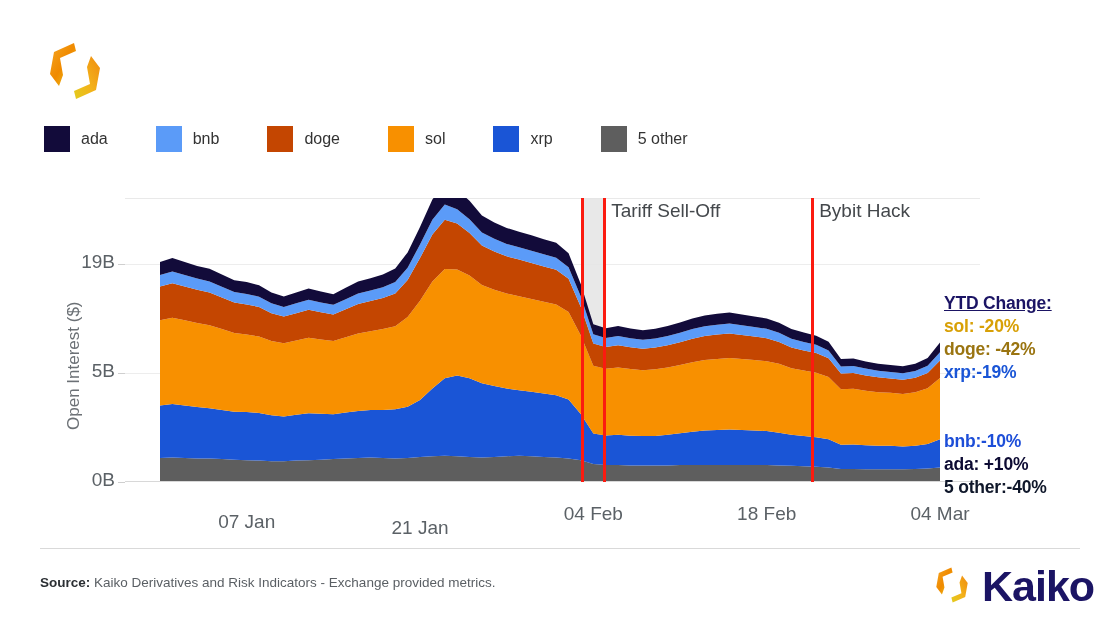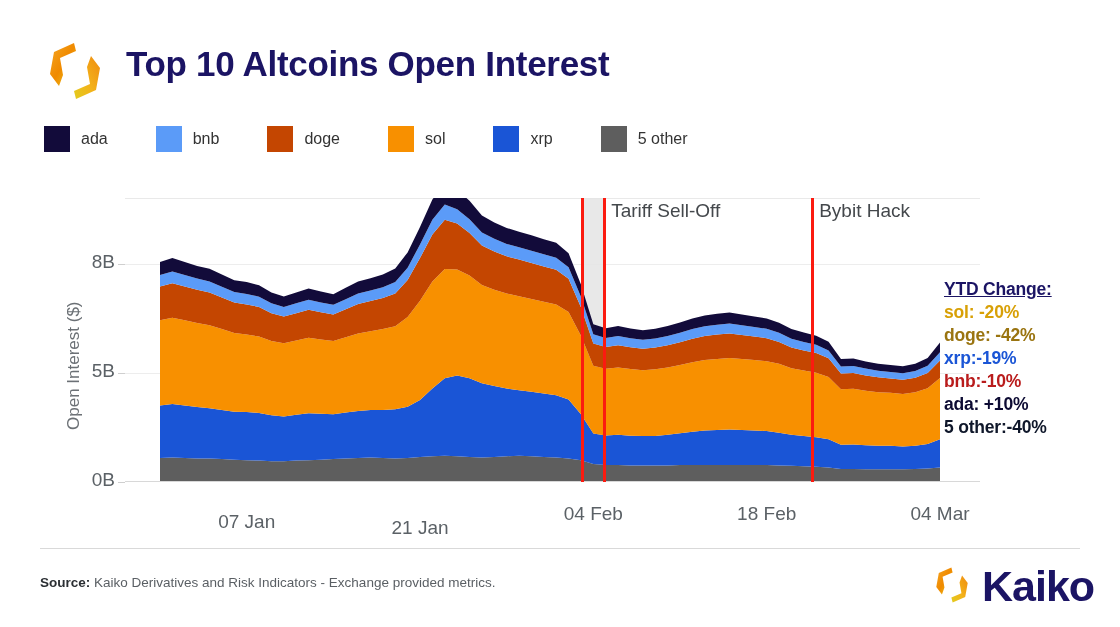--- a/index.html
+++ b/index.html
@@ -52,21 +52,21 @@
     position:absolute;font-size:19px;color:#5b6166;text-align:right;
     width:60px;white-space:nowrap;
   }
   .ytick-mark{position:absolute;width:7px;height:1px;background:#cfcfcf;}
   .xtick{
     position:absolute;font-size:19px;color:#5b6166;text-align:center;
     width:110px;white-space:nowrap;
   }
 
   
-  .ytd{position:absolute;left:944px;top:278px;width:170px;}
+  .ytd{position:absolute;left:944px;top:292px;width:170px;}
   .ytd-title{
     font-size:17.5px;font-weight:bold;color:#1b1464;
     text-decoration:underline;letter-spacing:-0.2px;white-space:nowrap;
     line-height:23px;
   }
   .ytd-row{font-size:17.5px;font-weight:bold;line-height:23px;white-space:nowrap;letter-spacing:-0.2px;}
 
   
   .footer-rule{position:absolute;left:40px;top:548px;width:1040px;height:1px;background:#d9d9d9;}
   .source{position:absolute;left:40px;top:575px;font-size:13.5px;color:#5a5f64;white-space:nowrap;}
@@ -91,21 +91,20 @@
           <linearGradient id="kg2" x1="1" y1="0" x2="0" y2="1">
             <stop offset="0%" stop-color="#ef8b10"></stop>
             <stop offset="55%" stop-color="#f3b31a"></stop>
             <stop offset="100%" stop-color="#e2cc1e"></stop>
           </linearGradient>
         </defs>
         <path d="M34 7 L14 16 L10 38 L19 50 L23 39 L20 22 L36 15 Z" fill="url(#kg1)"></path>
         <path d="M36 63 L56 54 L60 32 L51 20 L47 31 L50 48 L34 55 Z" fill="url(#kg2)"></path>
       </svg>
     </div>
-    <div class="chart-title">Top 10 Altcoins Open Interest</div>
   </div>
 
   <div class="legend" id="legend">
       <div class="legend-item">
         <span class="legend-swatch" style="background: rgb(18, 11, 58);"></span>
         <span class="legend-label">ada</span>
       </div>
       <div class="legend-item">
         <span class="legend-swatch" style="background: rgb(91, 155, 248);"></span>
         <span class="legend-label">bnb</span>
@@ -146,36 +145,36 @@
       <div class="vline" style="left: 456px; background: rgb(251, 27, 16);"></div>
       <div class="vline" style="left: 686.2px; background: rgb(251, 27, 16);"></div>
     </div>
 
   <div id="axes">
       <div class="ylabel" style="left: 64px; top: 430px;">Open Interest ($)</div>
       <div class="ytick" style="left: 55px; top: 469px;">0B</div>
       <div class="ytick-mark" style="left: 118px; top: 482px;"></div>
       <div class="ytick" style="left: 55px; top: 359.8px;">5B</div>
       <div class="ytick-mark" style="left: 118px; top: 372.8px;"></div>
-      <div class="ytick" style="left: 55px; top: 250.5px;">8B</div>
+      <div class="ytick" style="left: 55px; top: 250.5px;">19B</div>
       <div class="ytick-mark" style="left: 118px; top: 263.5px;"></div>
       <div class="xtick" style="left: 191.7px; top: 503px; margin-top: 8px;">07 Jan</div>
       <div class="xtick" style="left: 365px; top: 517px;">21 Jan</div>
       <div class="xtick" style="left: 538.3px; top: 503px;">04 Feb</div>
       <div class="xtick" style="left: 711.7px; top: 503px;">18 Feb</div>
       <div class="xtick" style="left: 885px; top: 503px;">04 Mar</div>
     </div>
 
   <div class="ytd">
     <div class="ytd-title" style="color: rgb(27, 20, 100);">YTD Change:</div>
     <div id="ytd-rows">
         <div class="ytd-row" style="color: rgb(216, 160, 6);">sol: -20%</div>
         <div class="ytd-row" style="color: rgb(154, 116, 16);">doge: -42%</div>
         <div class="ytd-row" style="color: rgb(26, 85, 214);">xrp:-19%</div>
-        <div class="ytd-row" style="color: #b91c1c;">bnb:-10%</div>
+        <div class="ytd-row" style="color: #1d4ed8; margin-top: 46px;">bnb:-10%</div>
         <div class="ytd-row" style="color: rgb(13, 11, 51);">ada: +10%</div>
         <div class="ytd-row" style="color: #0f172a;">5 other:-40%</div>
       </div>
   </div>
 
   <div class="footer-rule"></div>
   <div class="source"><b>Source:</b><span> Kaiko Derivatives and Risk Indicators - Exchange provided metrics.</span></div>
   <div class="footer-logo">
     <span>
       <svg width="44" height="44" viewBox="0 0 70 70">

